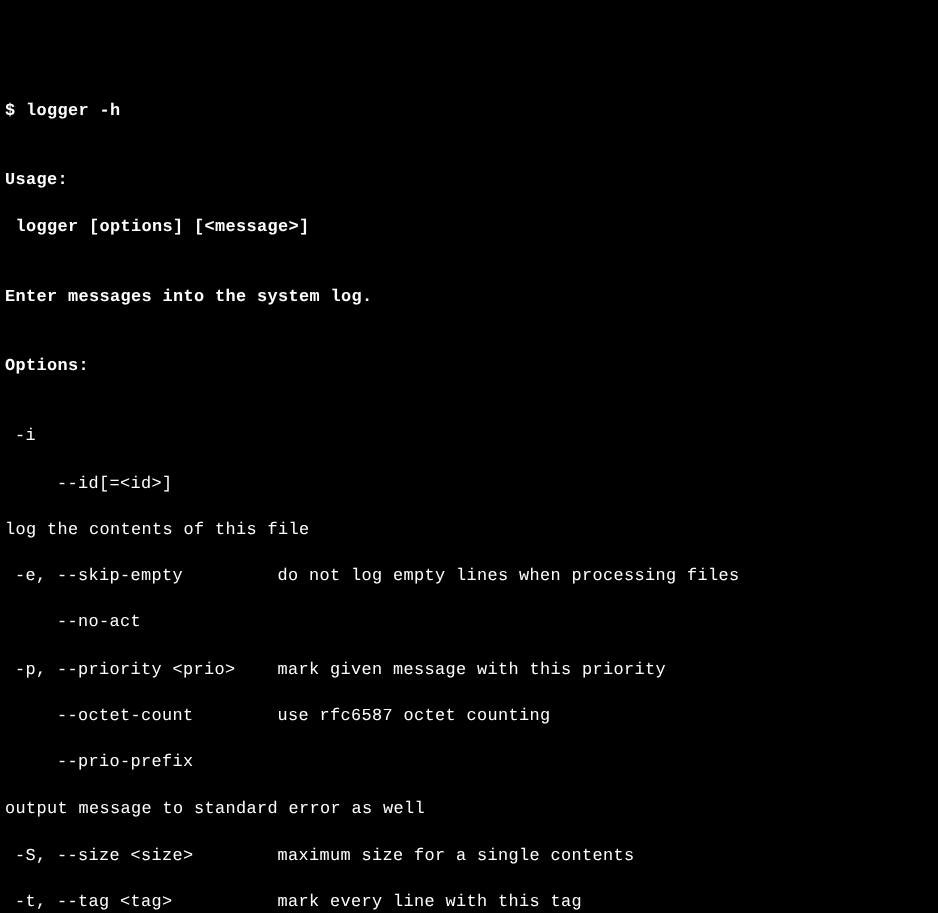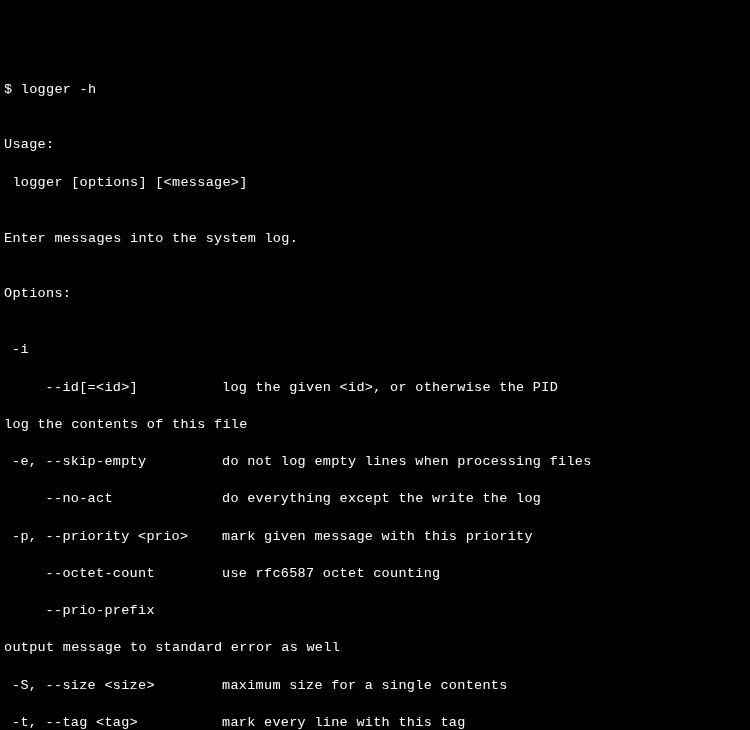--- a/index.html
+++ b/index.html
@@ -14,20 +14,21 @@
       font-size: 13.5px;
       line-height: 1.38;
       padding: 6px 4px;
       width: 750px;
       height: 730px;
       white-space: pre;
       letter-spacing: 0.3px;
     }
     .line {
       display: block;
+      font-weight: bold;
     }
     .opt-line {
       display: flex;
     }
     .opt-flags {
       display: inline-block;
       min-width: 218px;
       padding-left: 8px;
     }
     .opt-desc {
@@ -42,24 +43,24 @@
 <span class="line">$ logger -h</span>
 <span class="line"></span>
 <span class="line">Usage:</span>
 <span class="line"> logger [options] [&lt;message&gt;]</span>
 <span class="line"></span>
 <span class="line">Enter messages into the system log.</span>
 <span class="line"></span>
 <span class="line">Options:</span>
 
 <div class="opt-line"><span class="opt-flags">-i</span></div>
-<div class="opt-line"><span class="opt-flags">    --id[=&lt;id&gt;]</span><span class="opt-desc">log the given &lt;id&gt;, or otherwise the PID</span></div>
+<div class="opt-line"><span class="opt-flags">    --id[=&lt;id&gt;]</span></div>
 <div class="opt-line"><span class="opt-desc">log the contents of this file</span></div>
 <div class="opt-line"><span class="opt-flags">-e, --skip-empty</span><span class="opt-desc">do not log empty lines when processing files</span></div>
-<div class="opt-line"><span class="opt-flags">    --no-act</span><span class="opt-desc">do everything except the write the log</span></div>
+<div class="opt-line"><span class="opt-flags">    --no-act</span></div>
 <div class="opt-line"><span class="opt-flags">-p, --priority &lt;prio&gt;</span><span class="opt-desc">mark given message with this priority</span></div>
 <div class="opt-line"><span class="opt-flags">    --octet-count</span><span class="opt-desc">use rfc6587 octet counting</span></div>
 <div class="opt-line"><span class="opt-flags">    --prio-prefix</span></div>
 <div class="opt-line"><span class="opt-desc">output message to standard error as well</span></div>
 <div class="opt-line"><span class="opt-flags">-S, --size &lt;size&gt;</span><span class="opt-desc">maximum size for a single contents</span></div>
 <div class="opt-line"><span class="opt-flags">-t, --tag &lt;tag&gt;</span><span class="opt-desc">mark every line with this tag</span></div>
 
 
 
 

